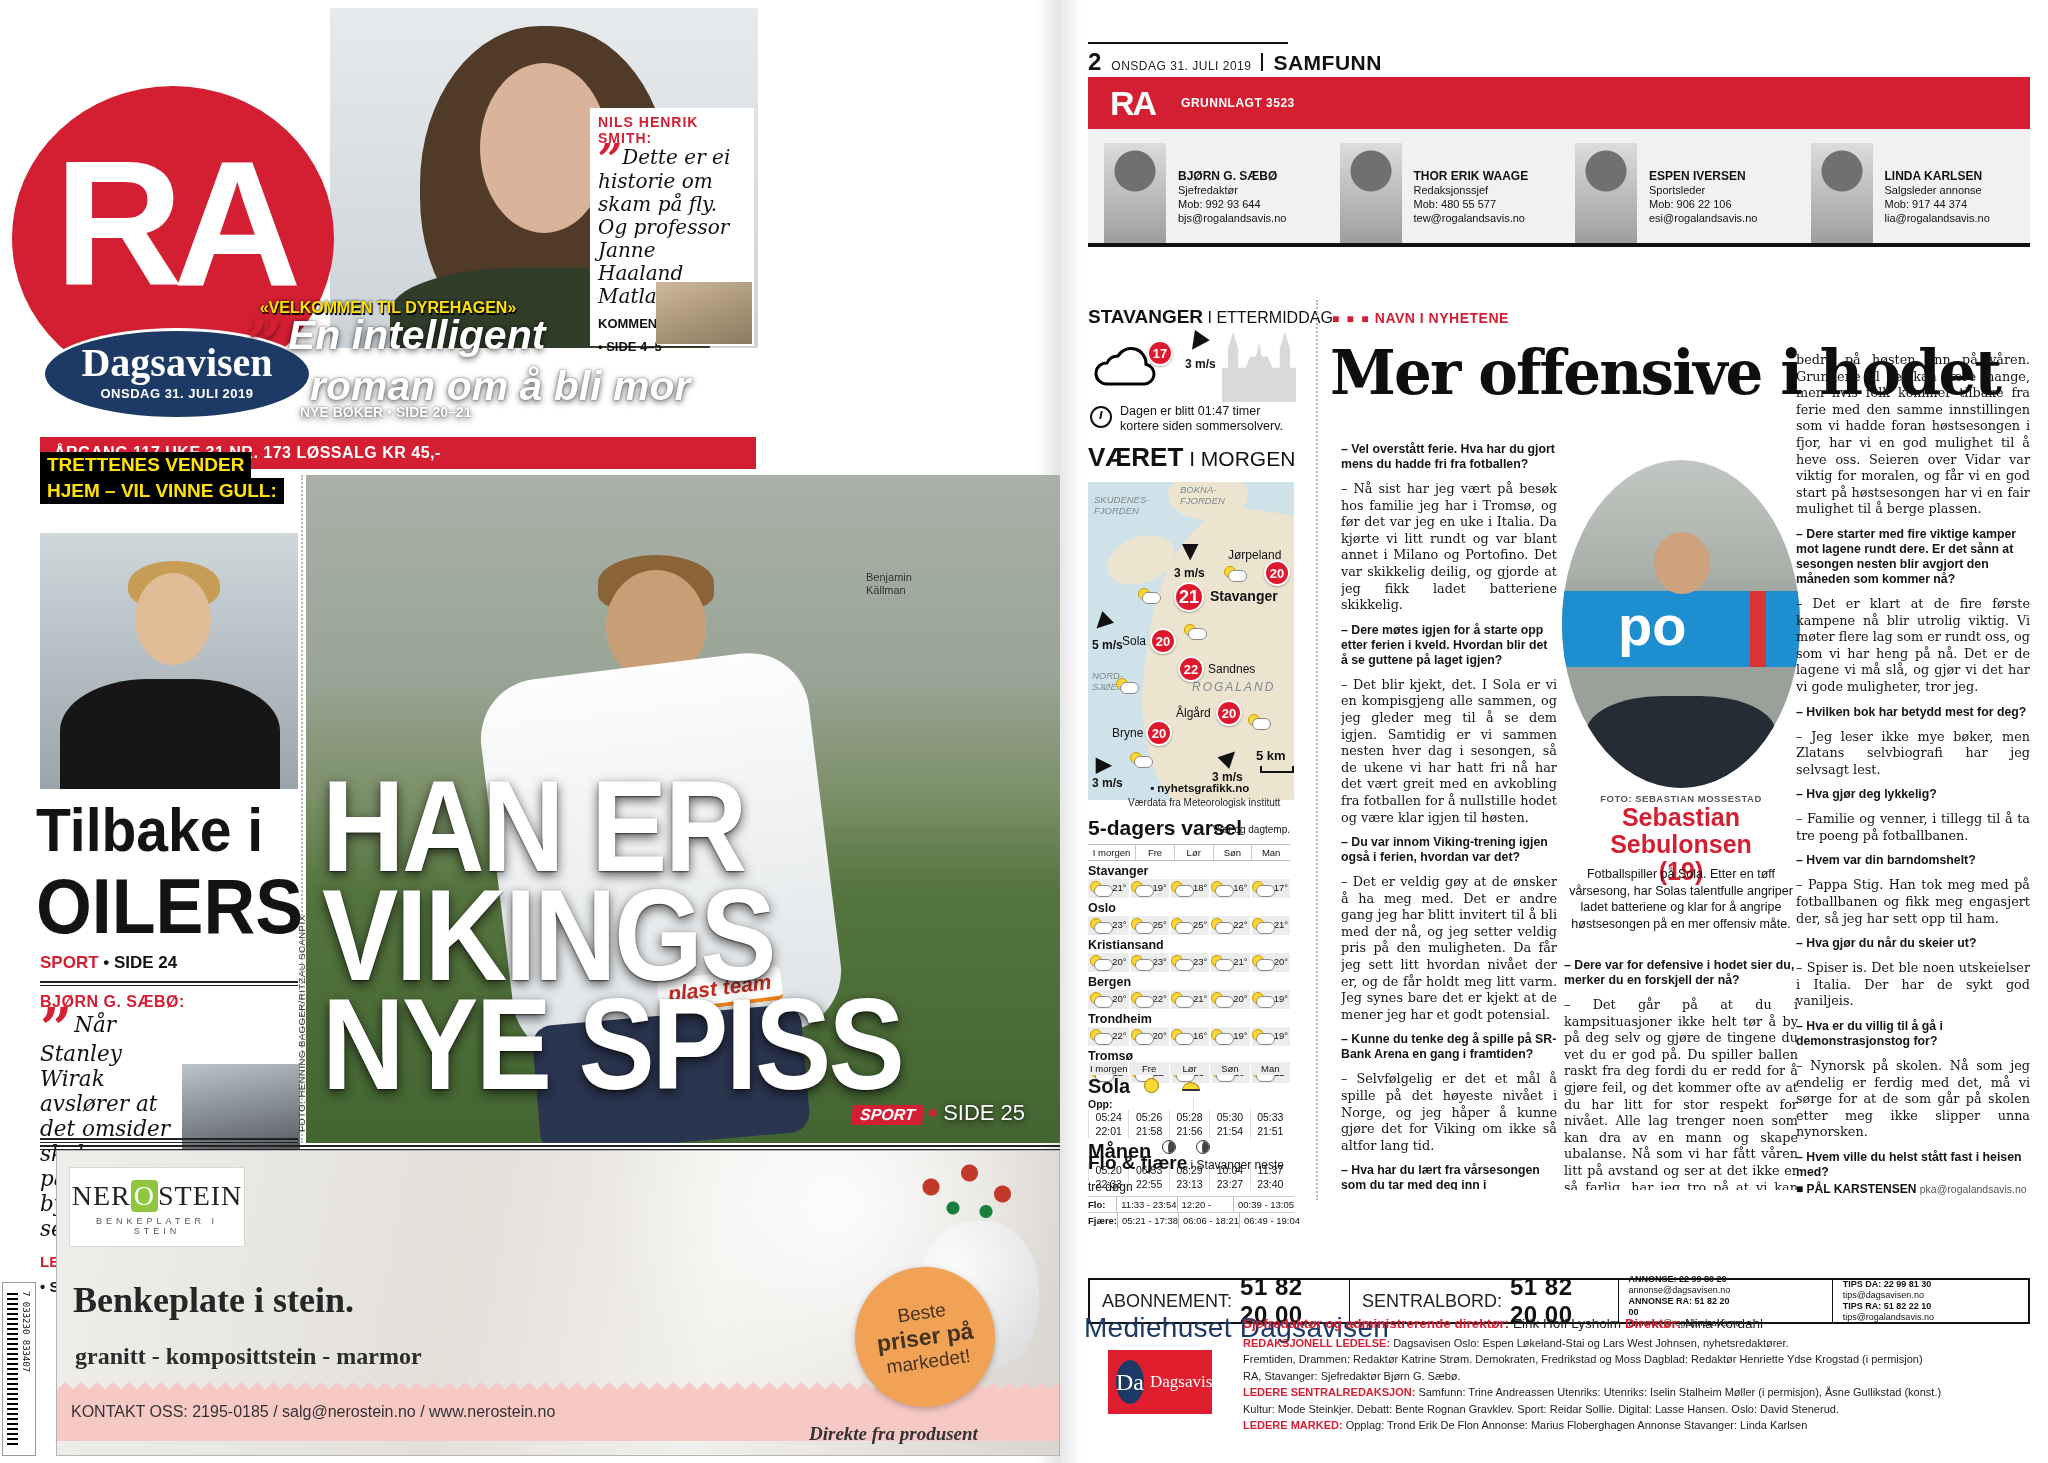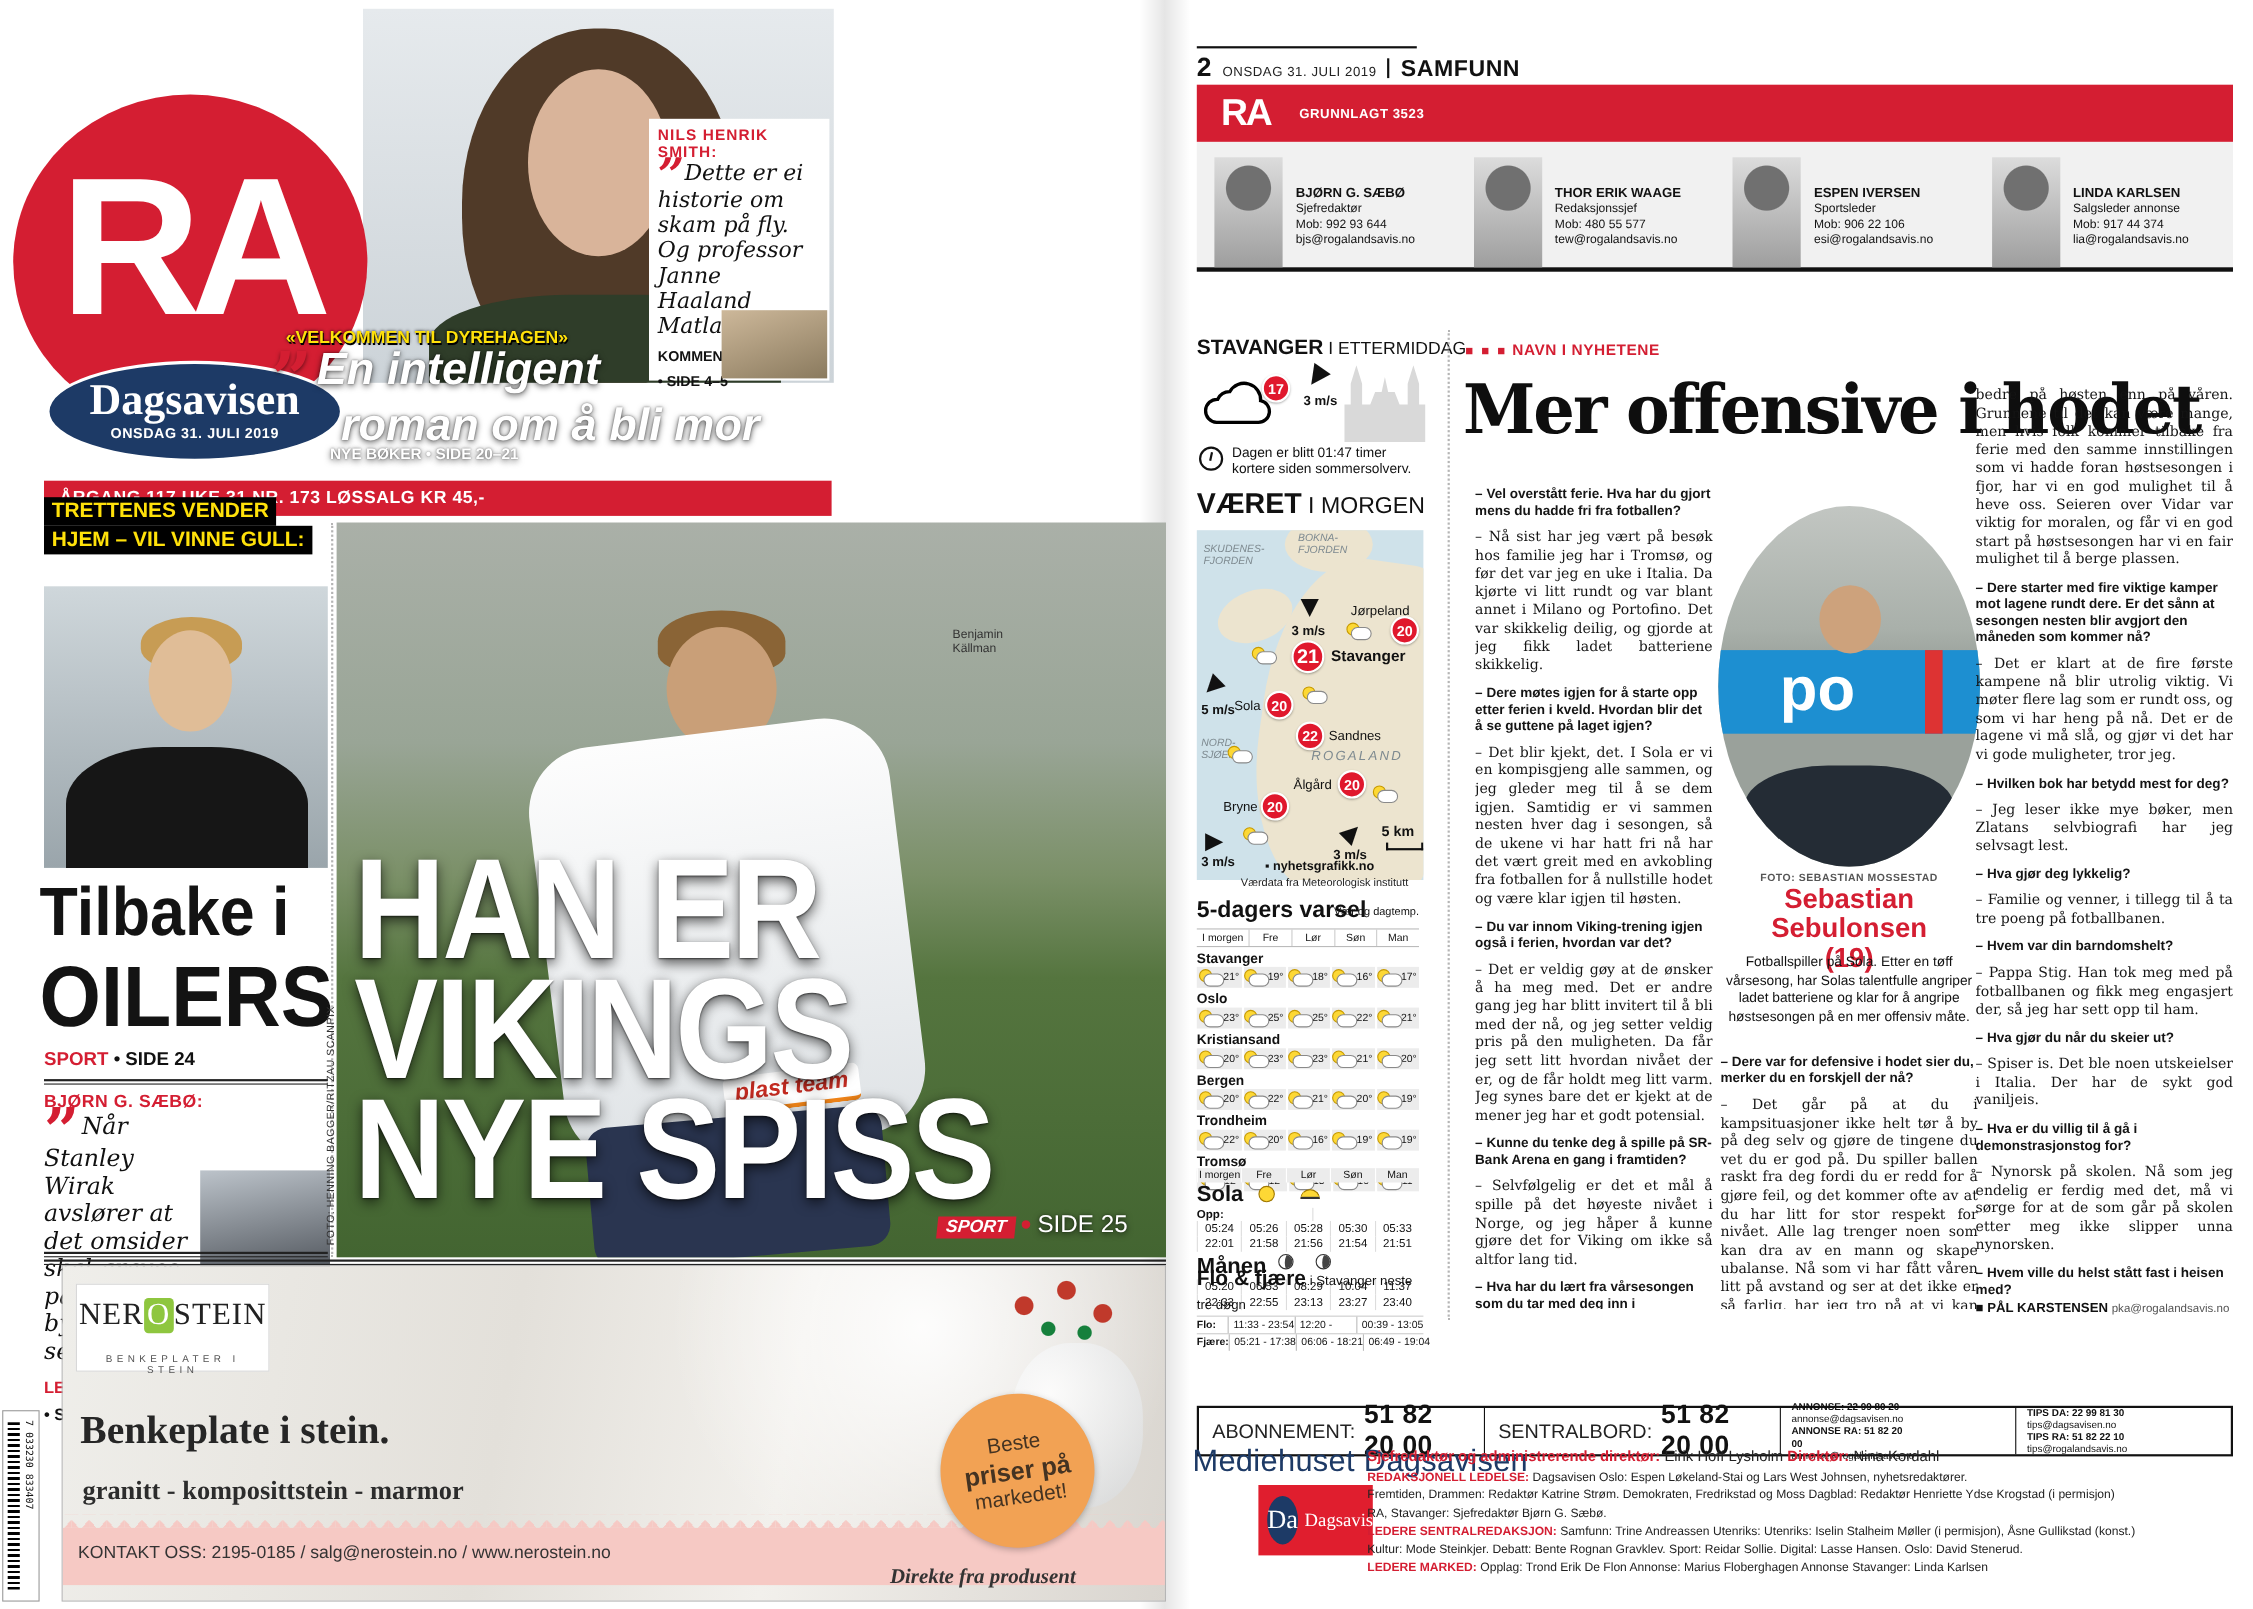--- a/index.html
+++ b/index.html
@@ -61,21 +61,21 @@
 #barcode{left:2px;top:1282px;width:34px;height:174px;background:#fff;border:1px solid #999}
 #barcode .bars{position:absolute;left:4px;top:10px;width:11px;height:152px;background:repeating-linear-gradient(180deg,#000 0 2px,#fff 2px 5px)}
 #barcode .num{position:absolute;left:18px;top:8px;font-family:"DejaVu Sans Mono",monospace;font-size:9px;writing-mode:vertical-rl}
 
 #ad{left:56px;top:1150px;width:1004px;height:306px;border:1px solid #b5b5b5;background:
  radial-gradient(circle at 78% 18%,rgba(255,255,255,.9),rgba(255,255,255,0) 28%),
  linear-gradient(100deg,#efeeea 0%,#e3e0da 40%,#f2f0ec 65%,#d9d5cf 100%);overflow:hidden}
 #ad .logo{position:absolute;left:12px;top:16px;width:176px;height:80px;background:#fff;border:1px solid #d8d8d8;text-align:center;padding-top:12px}
 #ad .logo .b{font-family:"Liberation Serif",serif;font-size:28px;color:#222;letter-spacing:1px}
 #ad .logo .b .o{display:inline-block;background:#8ec63f;color:#fff;border-radius:4px;padding:0 3px}
-#ad .logo .s{font-size:9px;letter-spacing:4px;color:#555;margin-top:18px}
+#ad .logo .s{font-size:9px;letter-spacing:4px;color:#555;margin-top:4px}
 #ad .hl{position:absolute;left:16px;top:128px;font-family:"Liberation Serif",serif;font-weight:bold;font-size:36px;color:#262626}
 #ad .ln{position:absolute;left:18px;top:192px;font-family:"Liberation Serif",serif;font-weight:bold;font-size:24px;color:#2c2c2c}
 #ad .strip{position:absolute;left:0;right:0;top:238px;height:52px;background:#f6c9c4}
 #ad .zig{position:absolute;left:0;right:0;top:-12px;height:12px;background:linear-gradient(45deg,#f6c9c4 25%,transparent 25%) -8px 0/16px 12px,linear-gradient(-45deg,#f6c9c4 25%,transparent 25%) -8px 0/16px 12px}
 #ad .contact{position:absolute;left:14px;top:252px;font-size:16px;color:#333}
 #ad .badge{position:absolute;left:798px;top:116px;width:140px;height:140px;border-radius:50%;background:#f2a254;transform:rotate(-8deg);display:flex;flex-direction:column;align-items:center;justify-content:center;color:#432;box-shadow:0 2px 6px rgba(0,0,0,.25)}
 #ad .badge .b1{font-size:19px}.badge .b2{font-size:24px;font-weight:bold}
 #ad .tag{position:absolute;left:752px;top:272px;font-family:"Liberation Serif",serif;font-style:italic;font-weight:bold;font-size:19px;color:#333}
 #ad .vase{position:absolute;right:20px;top:70px;width:120px;height:150px;background:radial-gradient(circle at 30% 30%,rgba(255,255,255,.8),rgba(210,215,220,.55));border-radius:45%}
 #ad .flw{position:absolute;right:40px;top:8px;width:110px;height:70px;background:radial-gradient(circle at 20% 40%,#c0392b 8px,transparent 9px),radial-gradient(circle at 55% 20%,#c0392b 8px,transparent 9px),radial-gradient(circle at 85% 50%,#c0392b 8px,transparent 9px),radial-gradient(circle at 40% 70%,#16803c 6px,transparent 7px),radial-gradient(circle at 70% 75%,#16803c 6px,transparent 7px)}
@@ -166,21 +166,21 @@
 #byline small{font-weight:normal;color:#555;font-size:10.5px}
 
 #fbar{left:1088px;top:1278px;width:942px;height:46px;border:2px solid #111;display:flex;align-items:center}
 #fbar .seg{display:flex;align-items:baseline;padding:0 12px;height:100%;align-items:center}
 #fbar .lab{font-size:18px;color:#222}
 #fbar .num{font-size:24px;font-weight:900;margin-left:8px;letter-spacing:.5px}
 #fbar .div{border-left:1.5px solid #111;height:100%}
 #fbar .mini{font-size:9px;line-height:11px;padding:0 10px}
 #fbar .mini b{display:inline-block;width:108px}
 #mediehuset{left:1084px;top:1312px;font-size:28px;color:#1d3a66;letter-spacing:.3px}
-#dalogo{left:1144px;top:1350px;width:104px;height:64px;background:#e01e2e;display:flex;align-items:center}
+#dalogo{left:1108px;top:1350px;width:104px;height:64px;background:#e01e2e;display:flex;align-items:center}
 #dalogo .circ{width:44px;height:44px;border-radius:50%;background:#1d3a66;color:#fff;font-family:"Liberation Serif",serif;font-size:24px;display:flex;align-items:center;justify-content:center;margin-left:8px}
 #dalogo .nm{color:#fff;font-family:"Liberation Serif",serif;font-size:17px;margin-left:6px}
 #credits{left:1243px;top:1316px;width:790px;font-size:11px;line-height:15.5px;color:#222}
 #credits .cl{margin-bottom:1px}
 #credits .cl:first-child{font-size:13.5px;margin-bottom:4px}
 #credits .rl{color:#d41e32;font-weight:bold}
 #credits i{font-style:normal}
 </style>
 </head>
 <body>

